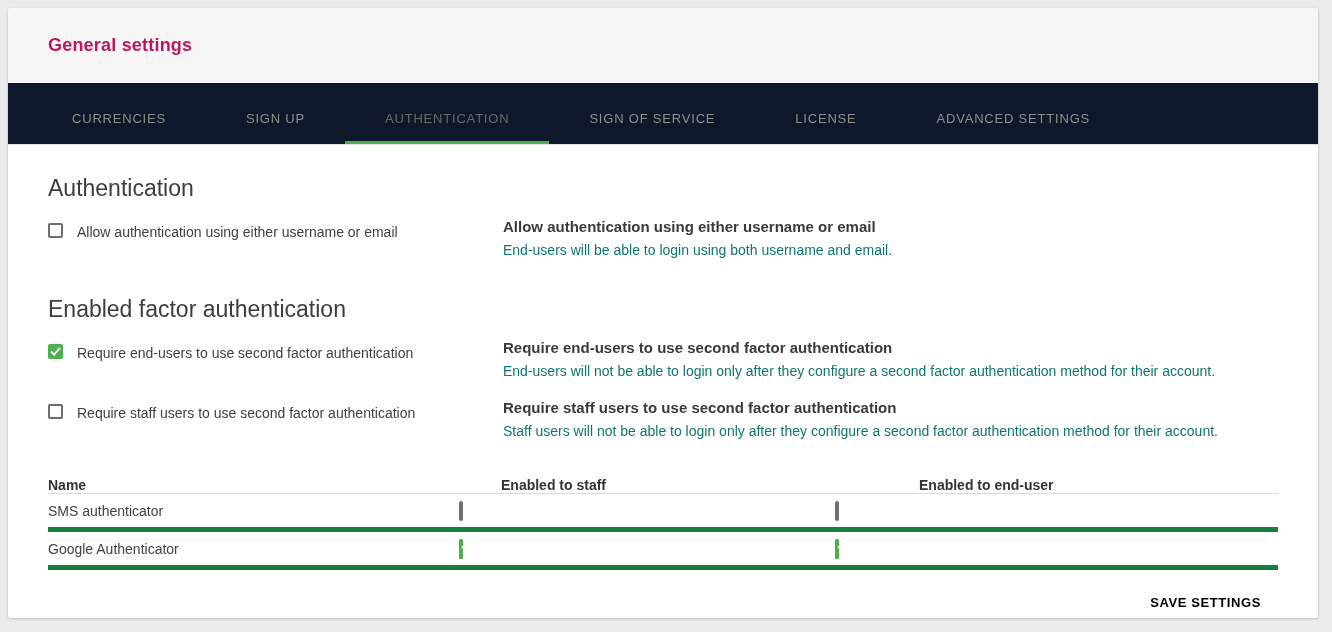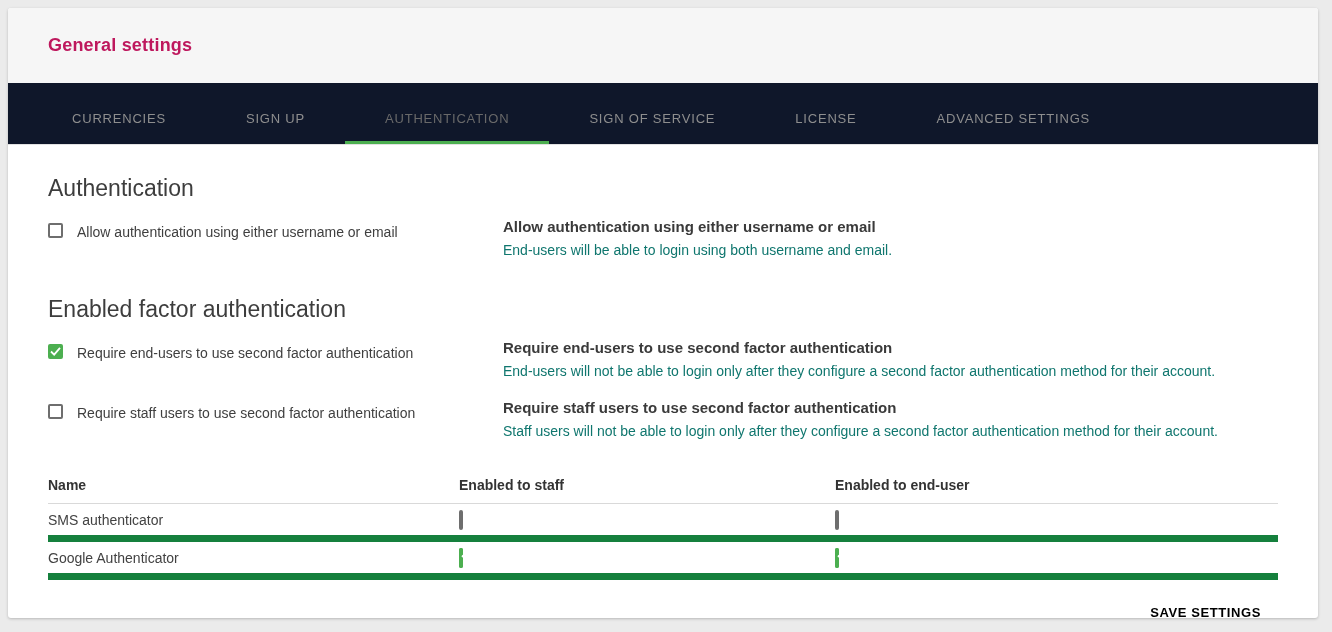--- a/index.html
+++ b/index.html
@@ -106,31 +106,32 @@
   .setting-desc {
     font-size: 14px;
     color: #0f766e;
   }
   .auth-table { margin-top: 30px; }
   .table-header {
     display: flex;
     font-size: 14px;
     font-weight: 700;
     color: #333333;
-    padding-bottom: 10px;
+    padding-bottom: 0;
     border-bottom: 1px solid #d9d9d9;
+    gap: 42px;
   }
   .col-name { width: 411px; flex: none; }
   .col-staff { width: 376px; flex: none; }
   .col-end { flex: 1; }
   .table-row {
     display: flex;
     align-items: center;
     height: 38px;
-    border-bottom: 7px solid #15803d;
+    border-bottom: 5px solid #15803d;
     font-size: 14px;
     color: #424242;
   }
   .table-row .checkbox { margin-right: 0; margin-top: 0; }
   .save-row {
     display: flex;
     justify-content: flex-end;
     padding: 25px 17px 0 0;
   }
   .save-button {

